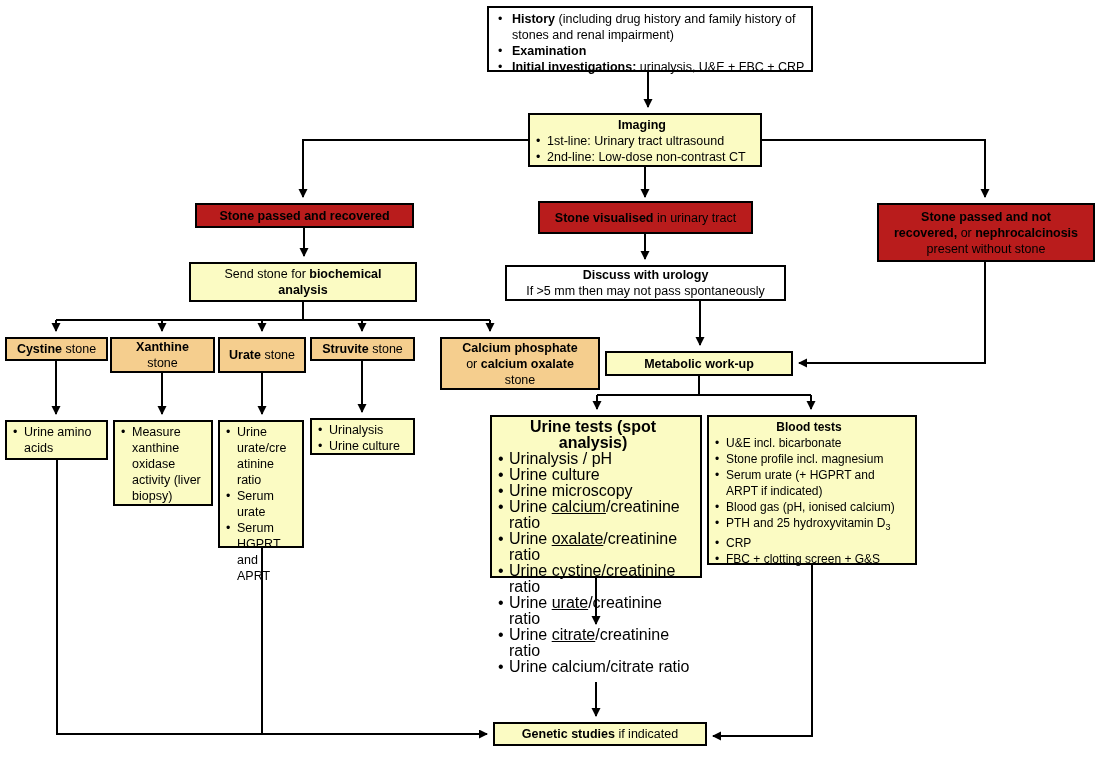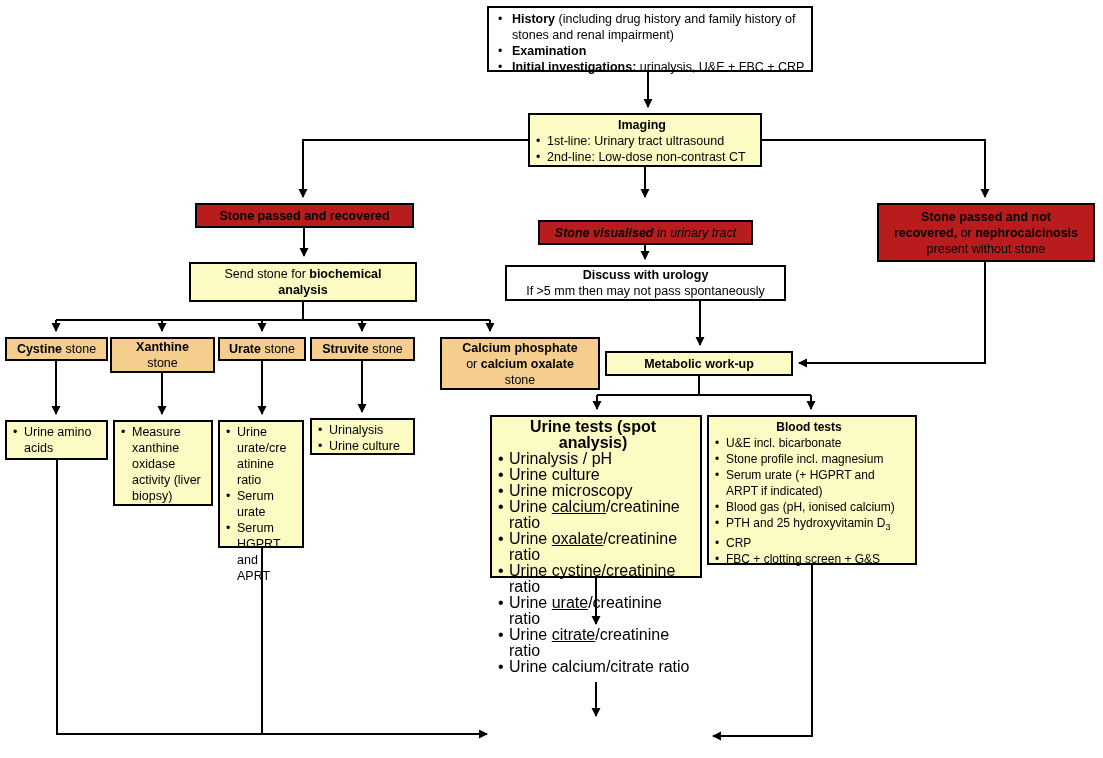--- a/index.html
+++ b/index.html
@@ -118,21 +118,21 @@
           <span class="bullet">•</span>
           <span class="li-text"><span>2nd-line: Low-dose non-contrast CT</span></span>
         </div>
       </div>
   </div>
 
   <div class="box green center" style="left:195px;top:203px;width:219px;height:25px;">
     <span class="rich"><span class="b">Stone passed and recovered</span></span>
   </div>
 
-  <div class="box green center" style="left:538px;top:220px;width:215px;height:25px;font-style:italic;">
+  <div class="box green center" style="left:538px;top:201px;width:215px;height:33px;">
     <span class="rich"><span class="b">Stone visualised</span><span> in urinary tract</span></span>
   </div>
 
   <div class="box green center" style="left:877px;top:203px;width:218px;height:59px;">
     <span class="rich"><span class="b">Stone passed and not
 recovered,</span><span> or </span><span class="b">nephrocalcinosis</span><span>
 present without stone</span></span>
   </div>
 
   <div class="box yellow center" style="left:189px;top:262px;width:228px;height:40px;">
@@ -147,21 +147,21 @@
 
   <div class="box orange center" style="left:5px;top:337px;width:103px;height:24px;">
     <span class="rich"><span class="b">Cystine</span><span> stone</span></span>
   </div>
 
   <div class="box orange center" style="left:110px;top:337px;width:105px;height:36px;">
     <span class="rich"><span class="b">Xanthine</span><span>
 stone</span></span>
   </div>
 
-  <div class="box orange center" style="left:218px;top:337px;width:88px;height:24px;">
+  <div class="box orange center" style="left:218px;top:337px;width:88px;height:36px;">
     <span class="rich"><span class="b">Urate</span><span> stone</span></span>
   </div>
 
   <div class="box orange center" style="left:310px;top:337px;width:105px;height:24px;">
     <span class="rich"><span class="b">Struvite</span><span> stone</span></span>
   </div>
 
   <div class="box orange center" style="left:440px;top:337px;width:160px;height:53px;">
     <span class="rich"><span class="b">Calcium phosphate</span><span>
 or </span><span class="b">calcium oxalate</span><span>
@@ -290,14 +290,17 @@
           <span class="li-text"><span>CRP</span></span>
         </div>
         <div class="li">
           <span class="bullet">•</span>
           <span class="li-text"><span>FBC + clotting screen + G&amp;S</span></span>
         </div>
       </div>
   </div>
 
 
+  <div class="box yellow center" style="left:493px;top:722px;width:214px;height:24px;">
+    <span class="rich"><span class="b">Genetic studies</span><span> if indicated</span></span>
+  </div>
 
 </div>
 
 </body></html>

